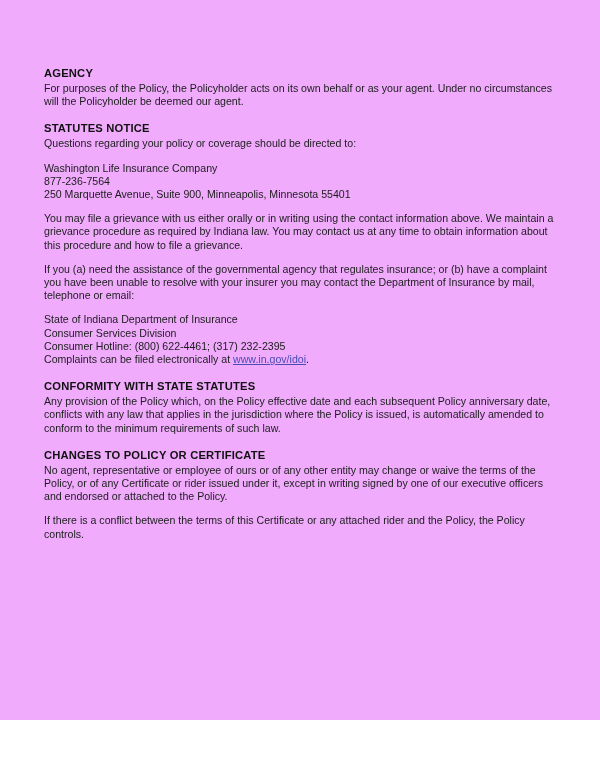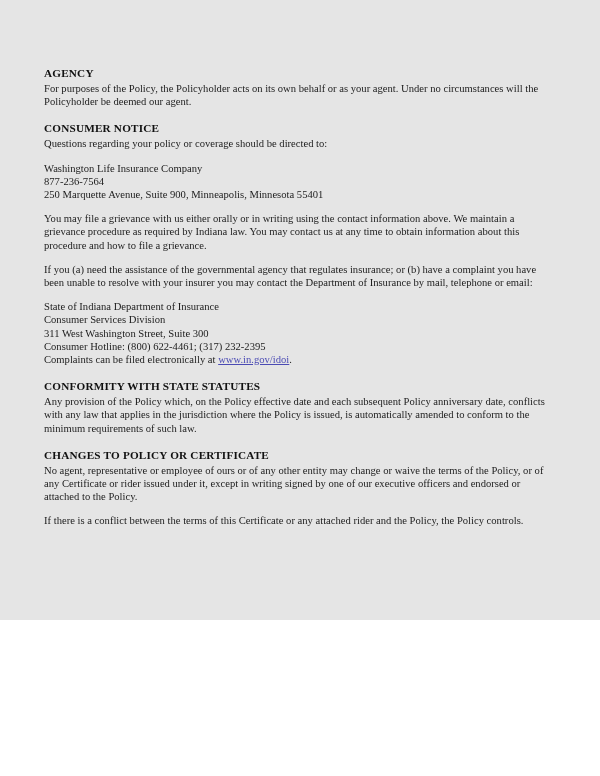--- a/index.html
+++ b/index.html
@@ -3,23 +3,23 @@
 <meta charset="utf-8">
 <style>
   html, body {
     margin: 0;
     padding: 0;
     background: #ffffff;
   }
   .page {
     position: relative;
     width: 600px;
-    height: 620px;
-    background: #e5e5e5;
-    font-family: Liberation Serif, serif;
+    height: 720px;
+    background: #f0abfc;
+    font-family: Liberation Sans, sans-serif;
     color: #1a1a1a;
     overflow: hidden;
   }
   .content {
     position: absolute;
     left: 44px;
     top: 66px;
     width: 512px;
   }
   h2.section-heading {
@@ -73,21 +73,21 @@
 
 <div class="page">
 
   <div class="content">
 
     <h2 class="section-heading">AGENCY</h2>
     <p class="body-text">For purposes of the Policy, the Policyholder acts on its own behalf or as your agent.  Under no circumstances will the Policyholder be deemed our agent.</p>
 
     <div class="block-gap-lg"></div>
 
-    <h2 class="section-heading">CONSUMER NOTICE</h2>
+    <h2 class="section-heading">STATUTES NOTICE</h2>
     <p class="body-text">Questions regarding your policy or coverage should be directed to:</p>
 
     <div class="block-gap-md"></div>
 
     <div>
       <div class="addr-line">Washington Life Insurance Company</div>
       <div class="addr-line">877-236-7564</div>
       <div class="addr-line">250 Marquette Avenue, Suite 900, Minneapolis, Minnesota 55401</div>
     </div>
 
@@ -97,21 +97,20 @@
 
     <div class="block-gap-md"></div>
 
     <p class="body-text">If you (a) need the assistance of the governmental agency that regulates insurance; or (b) have a complaint you have been unable to resolve with your insurer you may contact the Department of Insurance by mail, telephone or email:</p>
 
     <div class="block-gap-md"></div>
 
     <div>
       <div class="addr-line">State of Indiana Department of Insurance</div>
       <div class="addr-line">Consumer Services Division</div>
-      <div class="addr-line">311 West Washington Street, Suite 300</div>
       <div class="addr-line">Consumer Hotline: (800) 622-4461; (317) 232-2395</div>
       <div class="addr-line"><span>Complaints can be filed electronically at </span><a class="link" href="#" style="color: rgb(75, 75, 180);">www.in.gov/idoi</a><span>.</span></div>
     </div>
 
     <div class="block-gap-lg"></div>
 
     <h2 class="section-heading">CONFORMITY WITH STATE STATUTES</h2>
     <p class="body-text">Any provision of the Policy which, on the Policy effective date and each subsequent Policy anniversary date, conflicts with any law that applies in the jurisdiction where the Policy is issued, is automatically amended to conform to the minimum requirements of such law.</p>
 
     <div class="block-gap-lg"></div>

